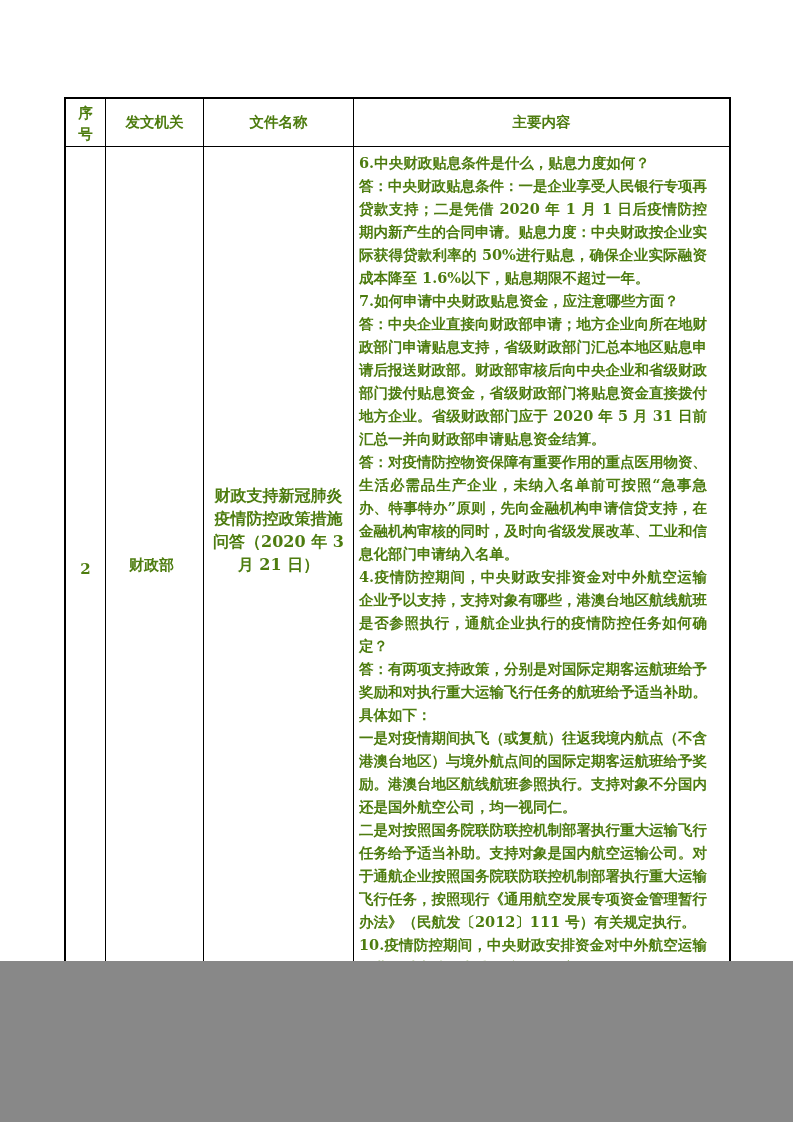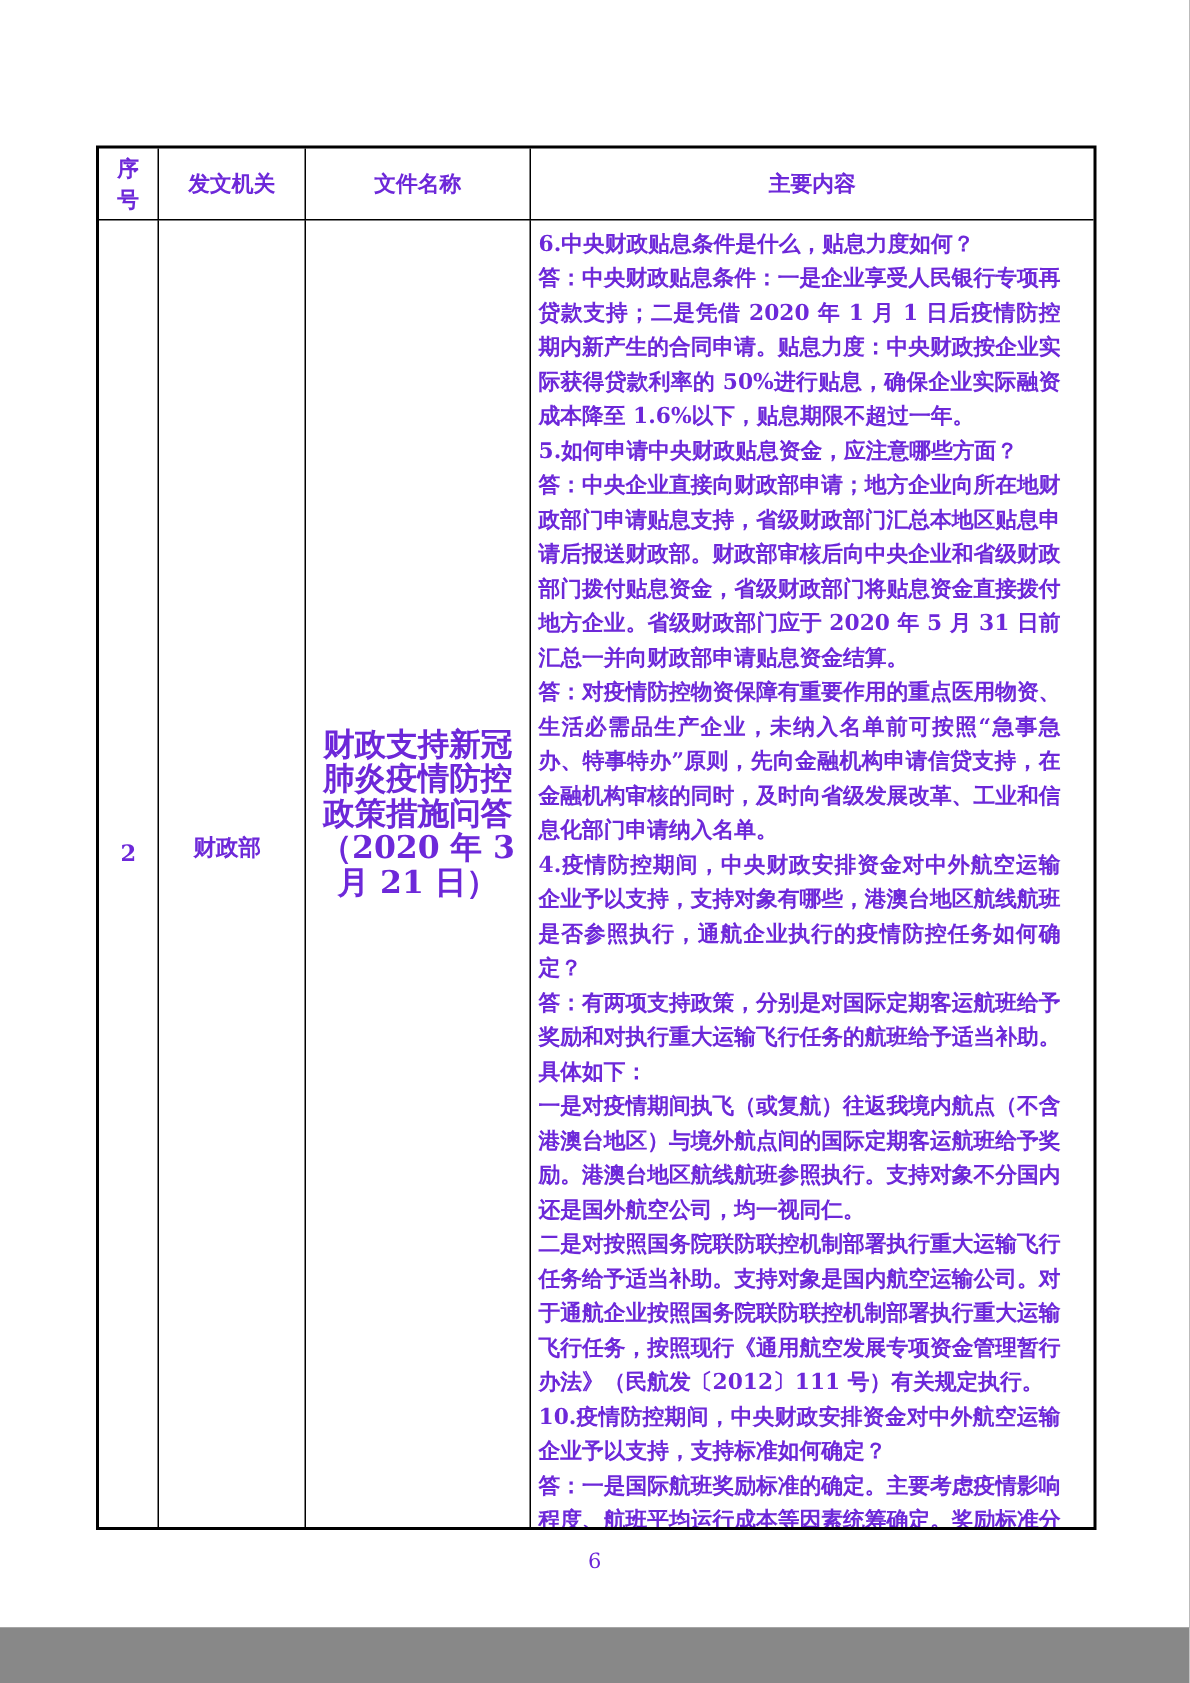--- a/index.html
+++ b/index.html
@@ -1,23 +1,23 @@
 <!DOCTYPE html>
 <html><head>
 <meta charset="utf-8">
 <style>
   html,body { margin:0; padding:0; background:#888; }
   .page {
     position: relative;
     width: 793px;
-    height: 1085px;
+    height: 961px;
     margin: 0 auto;
     background: #ffffff;
     font-family: "DejaVu Serif", "Liberation Serif", serif;
-    color: #6d28d9;
+    color: #4d7c0f;
     overflow: hidden;
   }
   .doc-table {
     position: absolute;
     left: 64px;
     top: 97px;
     width: 667px;
     height: 923px;
     box-sizing: border-box;
     border: 2px solid #000;
@@ -64,21 +64,21 @@
     font-size: 15px;
     font-weight: 600;
     white-space: nowrap;
     margin-left: 16px;
   }
   .docname-val {
     position: absolute;
     top: 337px;
     left: 3px;
     right: 3px;
-    font-size: 21px;
+    font-size: 16px;
     font-weight: 600;
     line-height: 23px;
     text-align: center;
     word-break: break-all;
   }
   .content-cell-inner {
     padding: 4px 22px 0 5px;
   }
   .content-cell-inner p {
     margin: 0;
@@ -124,21 +124,21 @@
     <div class="cell body">
       <span class="agency-val">财政部</span>
     </div>
     <div class="cell body">
       <div class="docname-val">财政支持新冠肺炎疫情防控政策措施问答（2020 年 3 月 21 日）</div>
     </div>
     <div class="cell body last">
       <div class="content-cell-inner">
         <p>6.中央财政贴息条件是什么，贴息力度如何？</p>
         <p>答：中央财政贴息条件：一是企业享受人民银行专项再贷款支持；二是凭借 2020 年 1 月 1 日后疫情防控期内新产生的合同申请。贴息力度：中央财政按企业实际获得贷款利率的 50%进行贴息，确保企业实际融资成本降至 1.6%以下，贴息期限不超过一年。</p>
-        <p>5.如何申请中央财政贴息资金，应注意哪些方面？</p>
+        <p>7.如何申请中央财政贴息资金，应注意哪些方面？</p>
         <p>答：中央企业直接向财政部申请；地方企业向所在地财政部门申请贴息支持，省级财政部门汇总本地区贴息申请后报送财政部。财政部审核后向中央企业和省级财政部门拨付贴息资金，省级财政部门将贴息资金直接拨付地方企业。省级财政部门应于 2020 年 5 月 31 日前汇总一并向财政部申请贴息资金结算。</p>
         <p>答：对疫情防控物资保障有重要作用的重点医用物资、生活必需品生产企业，未纳入名单前可按照“急事急办、特事特办”原则，先向金融机构申请信贷支持，在金融机构审核的同时，及时向省级发展改革、工业和信息化部门申请纳入名单。</p>
         <p>4.疫情防控期间，中央财政安排资金对中外航空运输企业予以支持，支持对象有哪些，港澳台地区航线航班是否参照执行，通航企业执行的疫情防控任务如何确定？</p>
         <p>答：有两项支持政策，分别是对国际定期客运航班给予奖励和对执行重大运输飞行任务的航班给予适当补助。具体如下：</p>
         <p>一是对疫情期间执飞（或复航）往返我境内航点（不含港澳台地区）与境外航点间的国际定期客运航班给予奖励。港澳台地区航线航班参照执行。支持对象不分国内还是国外航空公司，均一视同仁。</p>
         <p>二是对按照国务院联防联控机制部署执行重大运输飞行任务给予适当补助。支持对象是国内航空运输公司。对于通航企业按照国务院联防联控机制部署执行重大运输飞行任务，按照现行《通用航空发展专项资金管理暂行办法》（民航发〔2012〕111 号）有关规定执行。</p>
         <p>10.疫情防控期间，中央财政安排资金对中外航空运输企业予以支持，支持标准如何确定？</p>
         <p>答：一是国际航班奖励标准的确定。主要考虑疫情影响程度、航班平均运行成本等因素统筹确定。奖励标准分为共飞和独</p>
       </div>
     </div>

